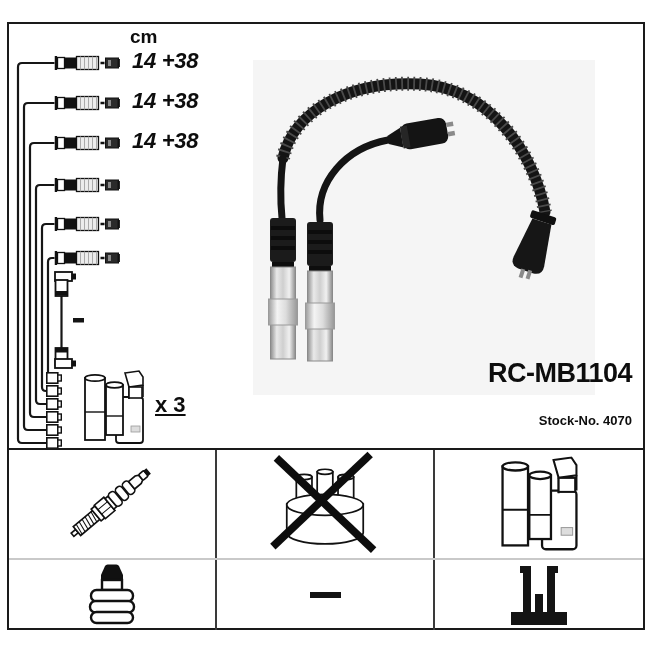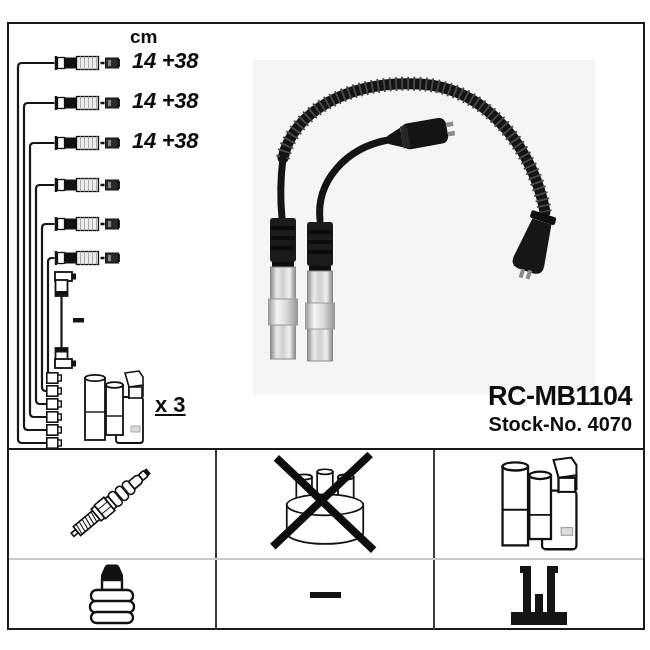--- a/index.html
+++ b/index.html
@@ -8,22 +8,22 @@
   .frame{position:absolute;left:7px;top:22px;width:634px;height:604px;border:2px solid #1a1a1a;}
   .divider-h{position:absolute;left:7px;top:448px;width:638px;height:2px;background:#1a1a1a;}
   .gridline-v{position:absolute;top:450px;height:180px;width:2px;background:#3a3a3a;}
   .v1{left:215px;} .v2{left:433px;}
   .gridline-row{position:absolute;left:9px;top:558px;width:634px;height:2px;background:#c9c9c9;}
   .label{position:absolute;font-weight:700;line-height:1;white-space:nowrap;}
   .lbl-cm{left:130px;top:27px;font-size:19px;}
   .lbl-len{left:132px;font-size:22px;letter-spacing:-0.3px;font-style:italic;}
   .len0{top:50px;} .len1{top:90px;} .len2{top:130px;}
   .lbl-x3{left:155px;top:394px;font-size:22px;text-decoration:underline;}
-  .lbl-part{right:18px;top:383px;font-size:27px;letter-spacing:-0.5px;text-align:right;}
-  .lbl-stock{right:18px;top:414px;font-size:20px;text-align:right;}
+  .lbl-part{right:18px;top:360px;font-size:27px;letter-spacing:-0.5px;text-align:right;}
+  .lbl-stock{right:18px;top:414px;font-size:13px;text-align:right;}
   .abs{position:absolute;}
   .cell{position:absolute;display:flex;align-items:center;justify-content:center;}
   .c00{left:9px;top:450px;width:206px;height:108px;}
   .c01{left:217px;top:450px;width:216px;height:108px;}
   .c02{left:435px;top:450px;width:208px;height:108px;}
   .c10{left:9px;top:560px;width:206px;height:69px;}
   .c11{left:217px;top:560px;width:216px;height:69px;}
   .c12{left:435px;top:560px;width:208px;height:69px;}
   .dash-bar{width:31px;height:6px;background:#141414;}
 </style>

